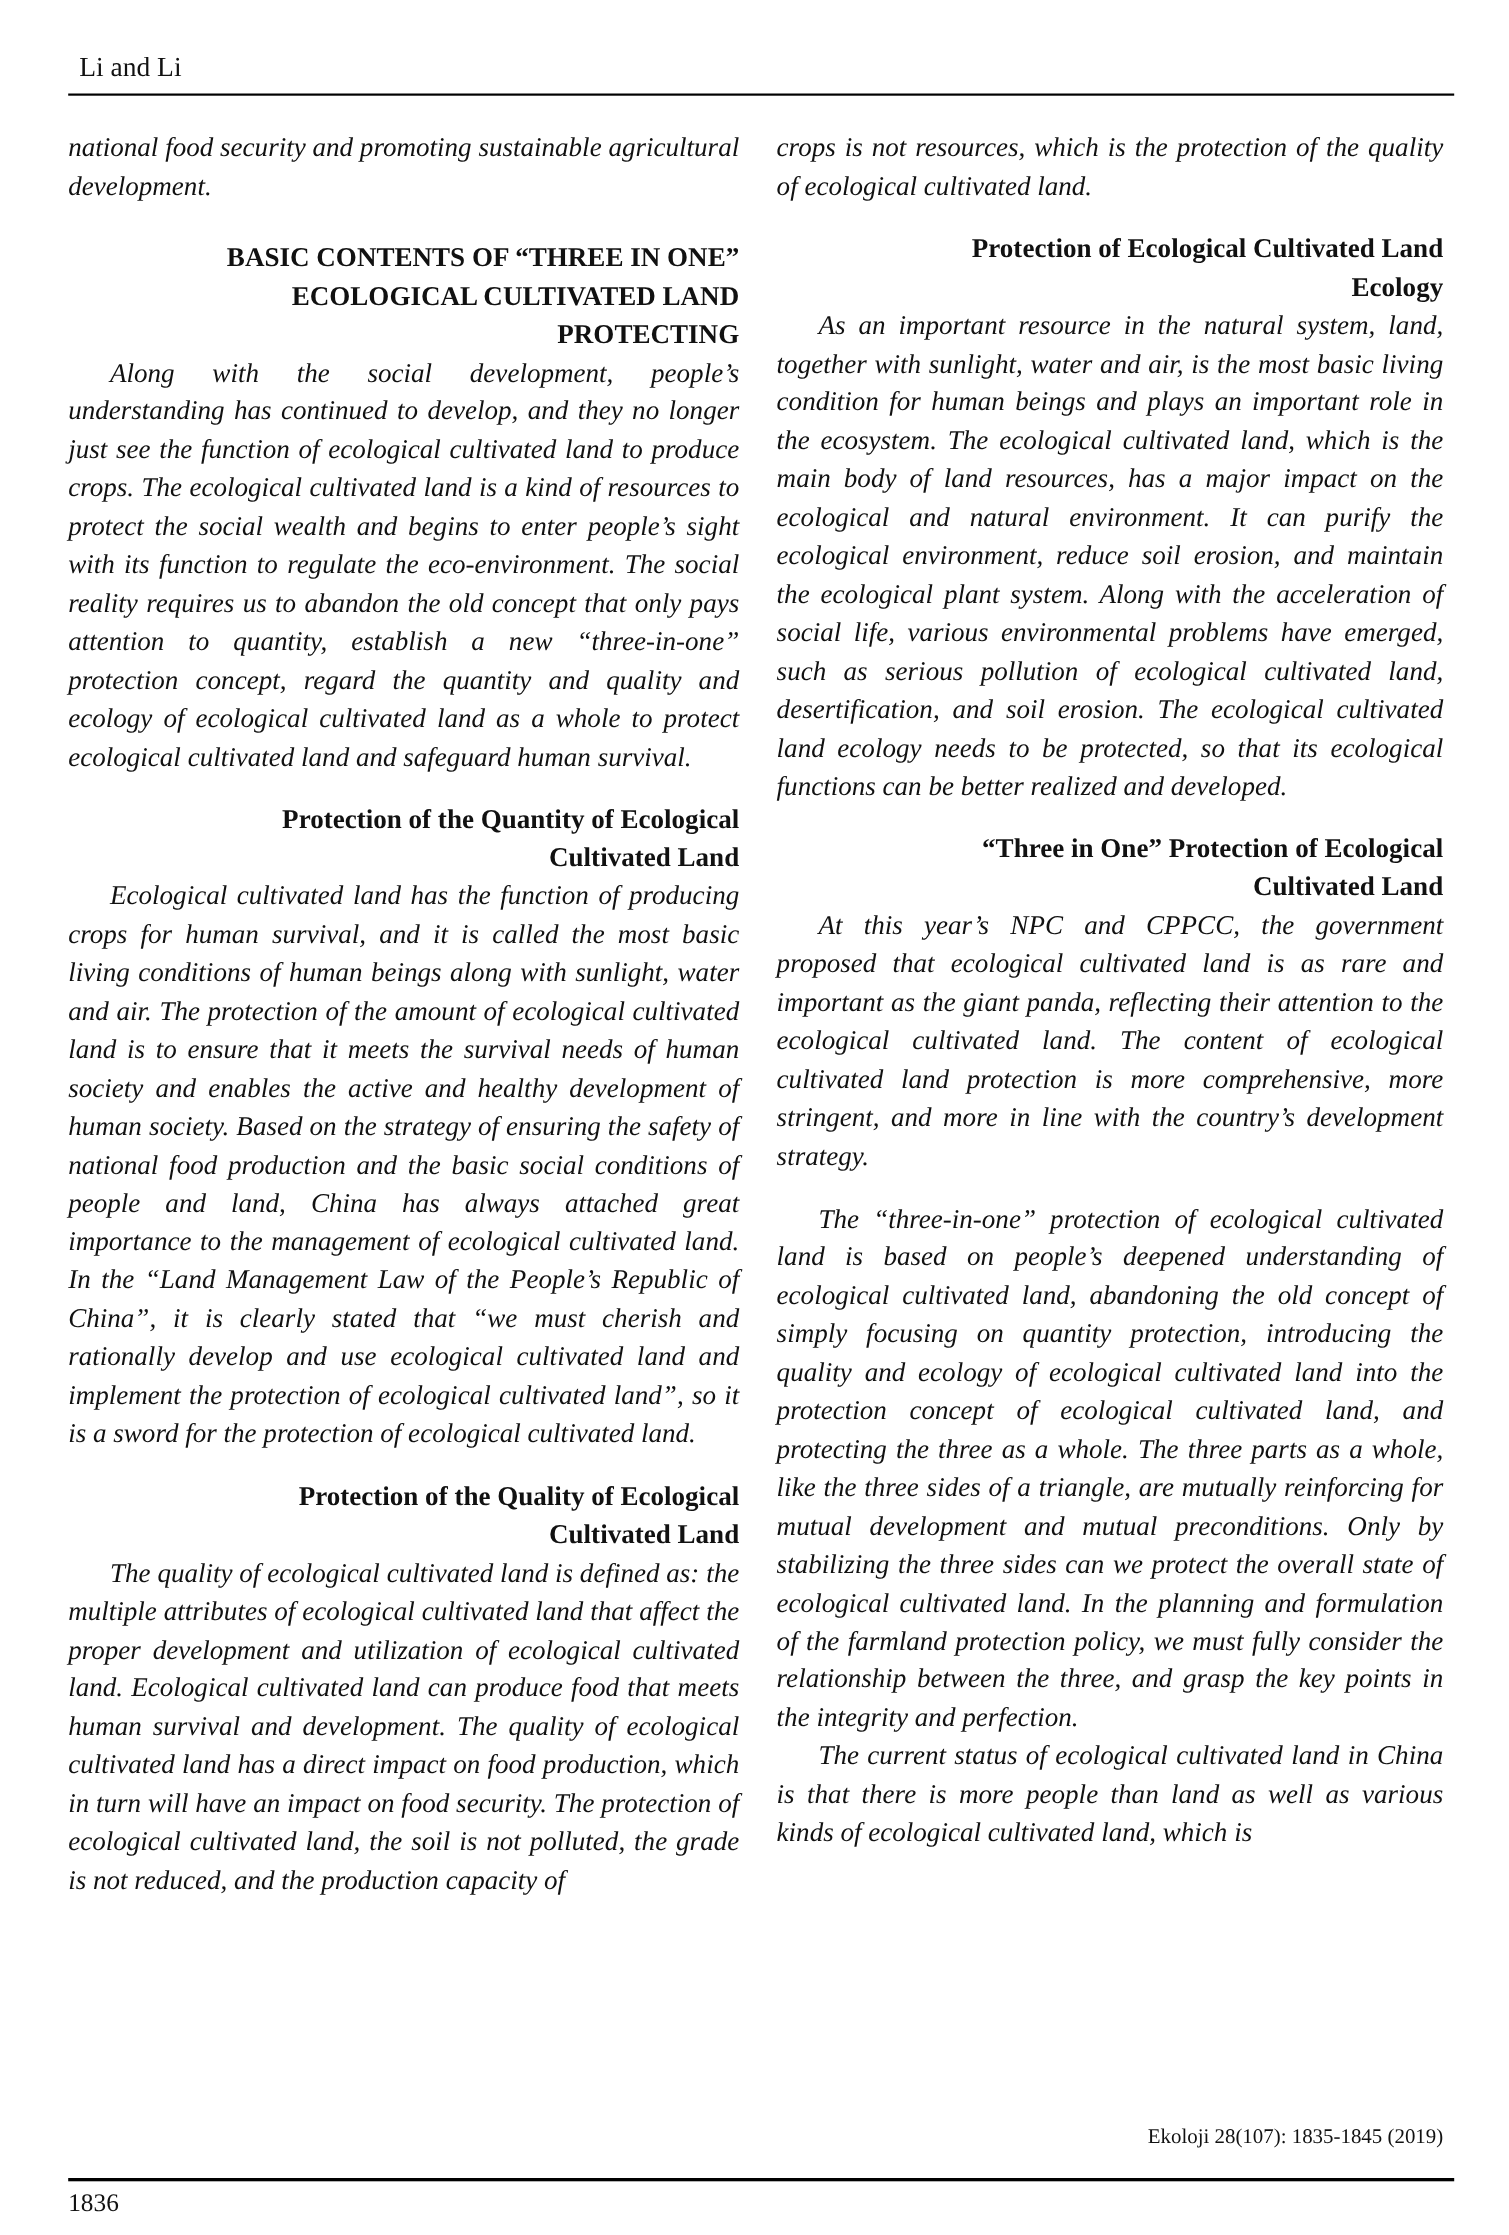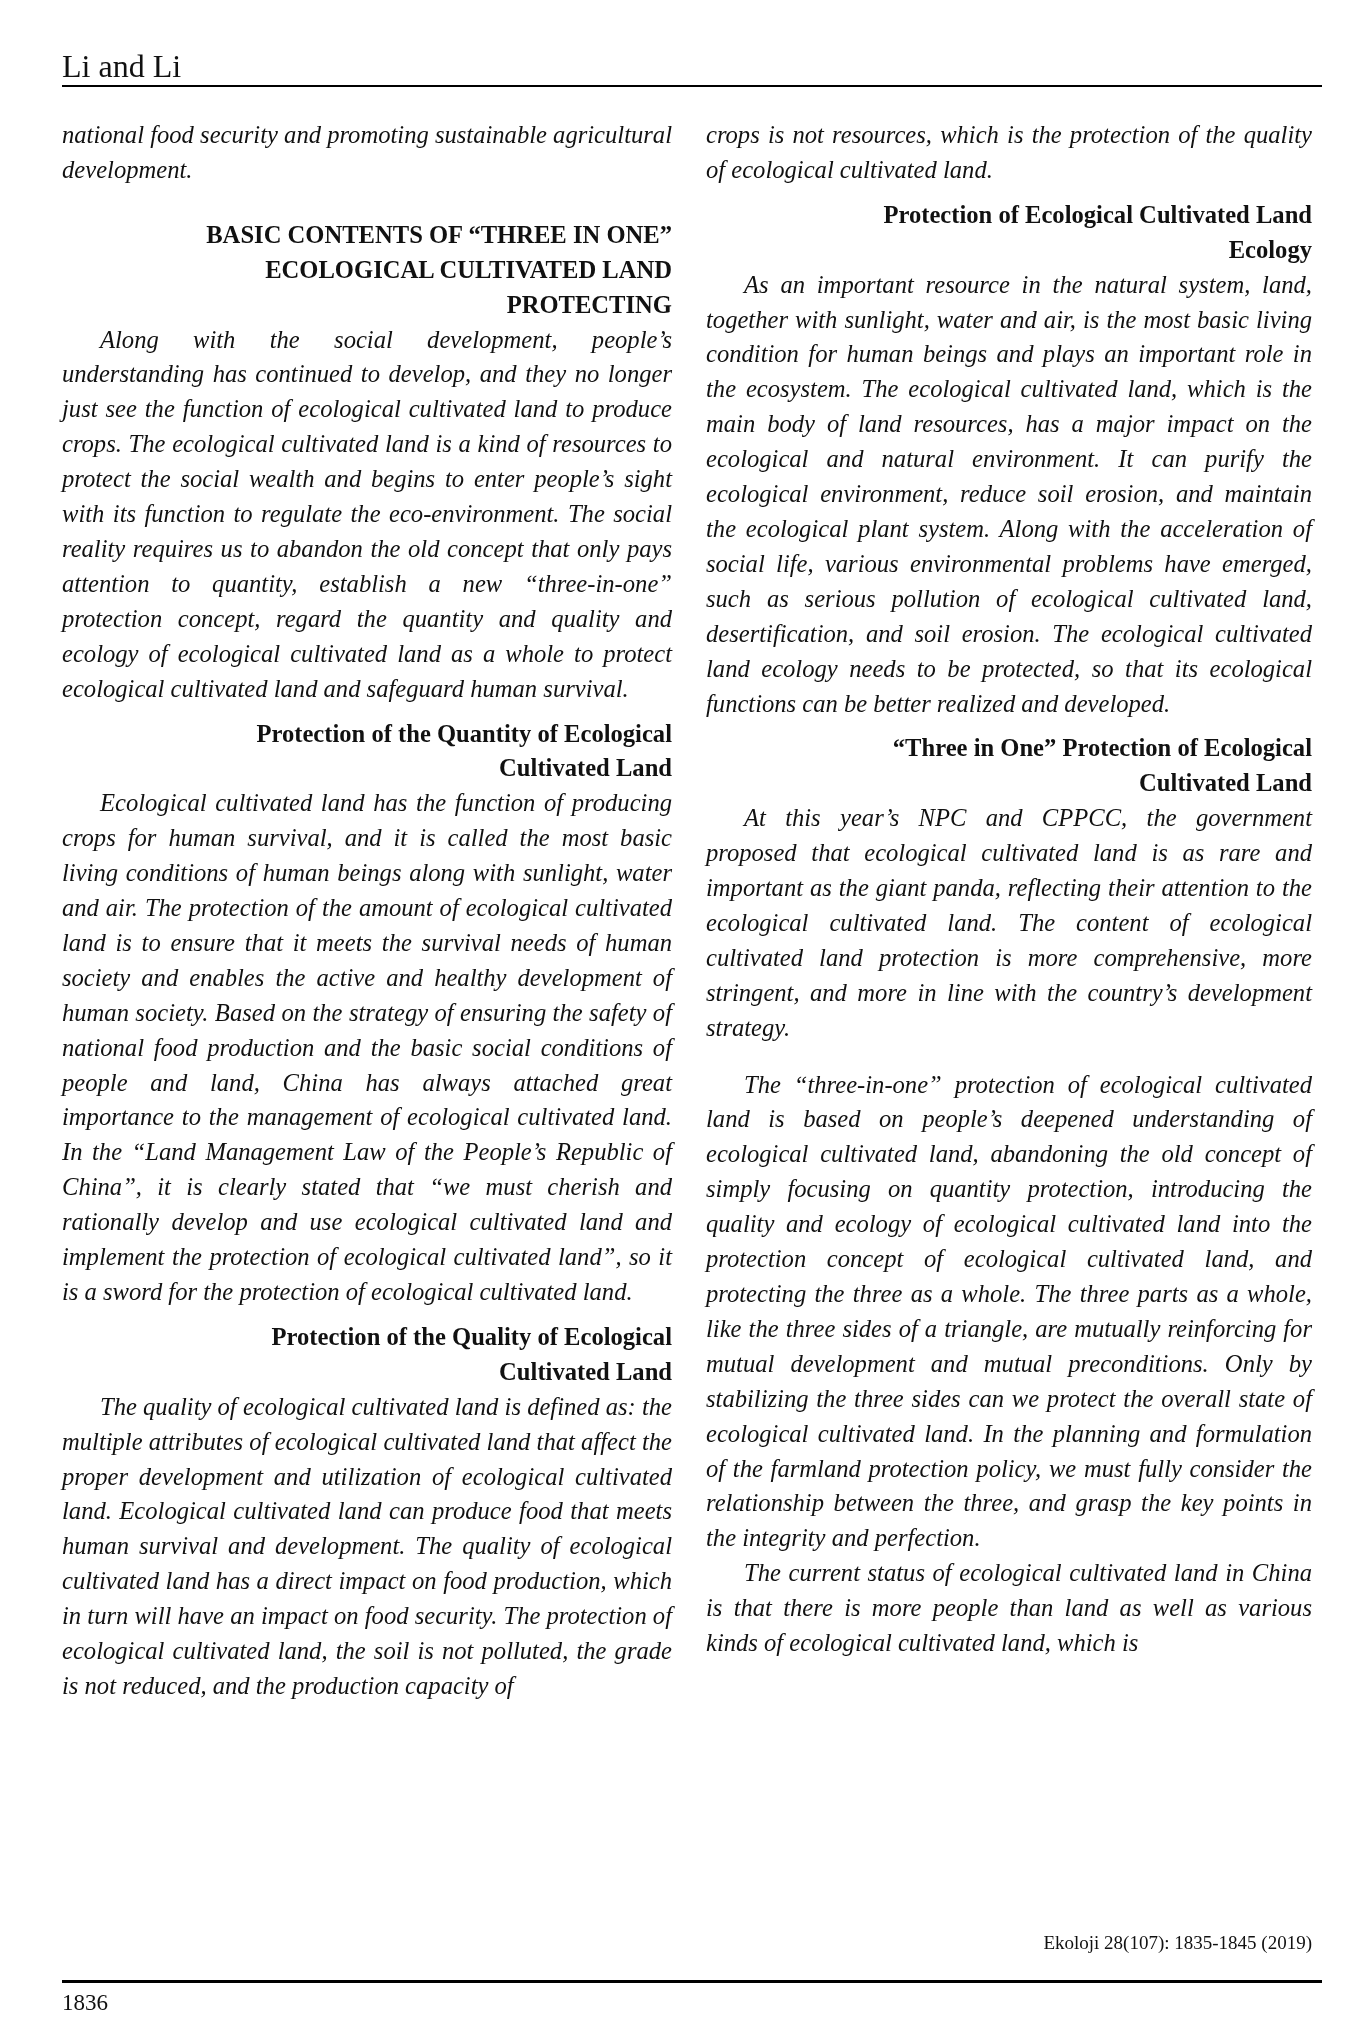--- a/index.html
+++ b/index.html
@@ -1,28 +1,28 @@
 <!DOCTYPE html>
 <html><head>
 <meta charset="utf-8">
 <style>
   html, body { margin: 0; padding: 0; background: #ffffff; }
   body { width: 1372px; height: 2032px; position: relative; overflow: hidden;
          font-family: "Liberation Serif", "DejaVu Serif", serif; color: #111; }
-  .running-head { position: absolute; left: 62px; top: 48px; font-size: 32px; }
+  .running-head { position: absolute; left: 72px; top: 48px; font-size: 25px; }
   .head-rule { position: absolute; left: 62px; right: 50px; top: 85px; height: 0; border-top: 2px solid #000; }
   .col { position: absolute; top: 118px; width: 610px; font-size: 24.6px; line-height: 34.9px; }
   .col-left { left: 62px; }
   .col-right { left: 706px; width: 606px; }
   p { margin: 0; text-align: justify; font-style: italic; }
   p.indent { text-indent: 38px; }
   p.gap { margin-top: 22px; }
   h2 { margin: 0; font-size: 24.6px; line-height: 34.9px; font-weight: bold; text-align: right; }
   .sec-gap { margin-top: 30px; }
-  .sub-gap { margin-top: 10px; }
+  .sub-gap { margin-top: 22px; }
   .foot-rule { position: absolute; left: 62px; right: 50px; top: 1980px; height: 0; border-top: 3px solid #000; }
   .foot-left { position: absolute; left: 62px; top: 1990px; font-size: 23px; text-align: right; }
   .foot-right { position: absolute; right: 60px; top: 1932px; font-size: 19px; }
 </style>
 </head>
 <body>
 
 <div class="running-head">Li and Li</div>
 <div class="head-rule"></div>
 

